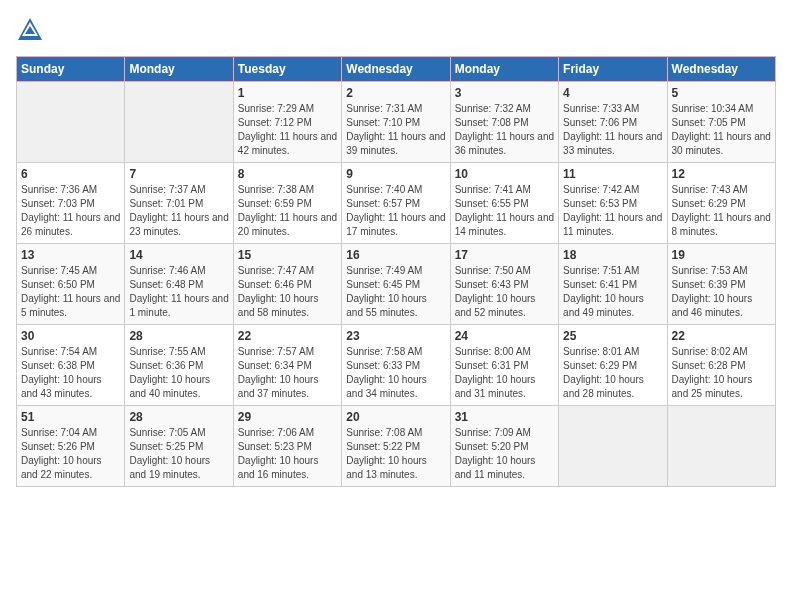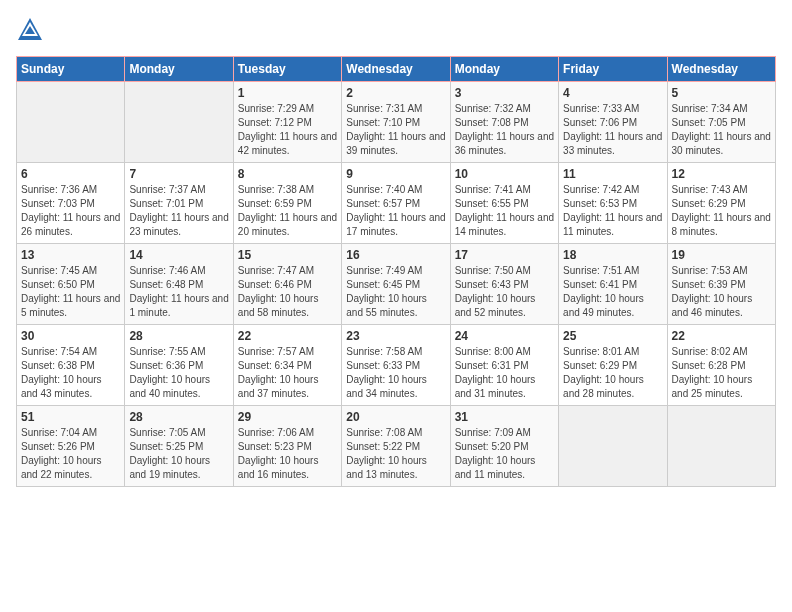--- a/index.html
+++ b/index.html
@@ -150,21 +150,21 @@
 Daylight: 11 hours and 36 minutes.</div>
         </td>
         <td>
           <span class="day-number">4</span>
           <div class="day-info">Sunrise: 7:33 AM
 Sunset: 7:06 PM
 Daylight: 11 hours and 33 minutes.</div>
         </td>
         <td>
           <span class="day-number">5</span>
-          <div class="day-info">Sunrise: 7:34 AM
+          <div class="day-info">Sunrise: 10:34 AM
 Sunset: 7:05 PM
 Daylight: 11 hours and 30 minutes.</div>
         </td>
       </tr>
       <tr>
         <td>
           <span class="day-number">6</span>
           <div class="day-info">Sunrise: 7:36 AM
 Sunset: 7:03 PM
 Daylight: 11 hours and 26 minutes.</div>

